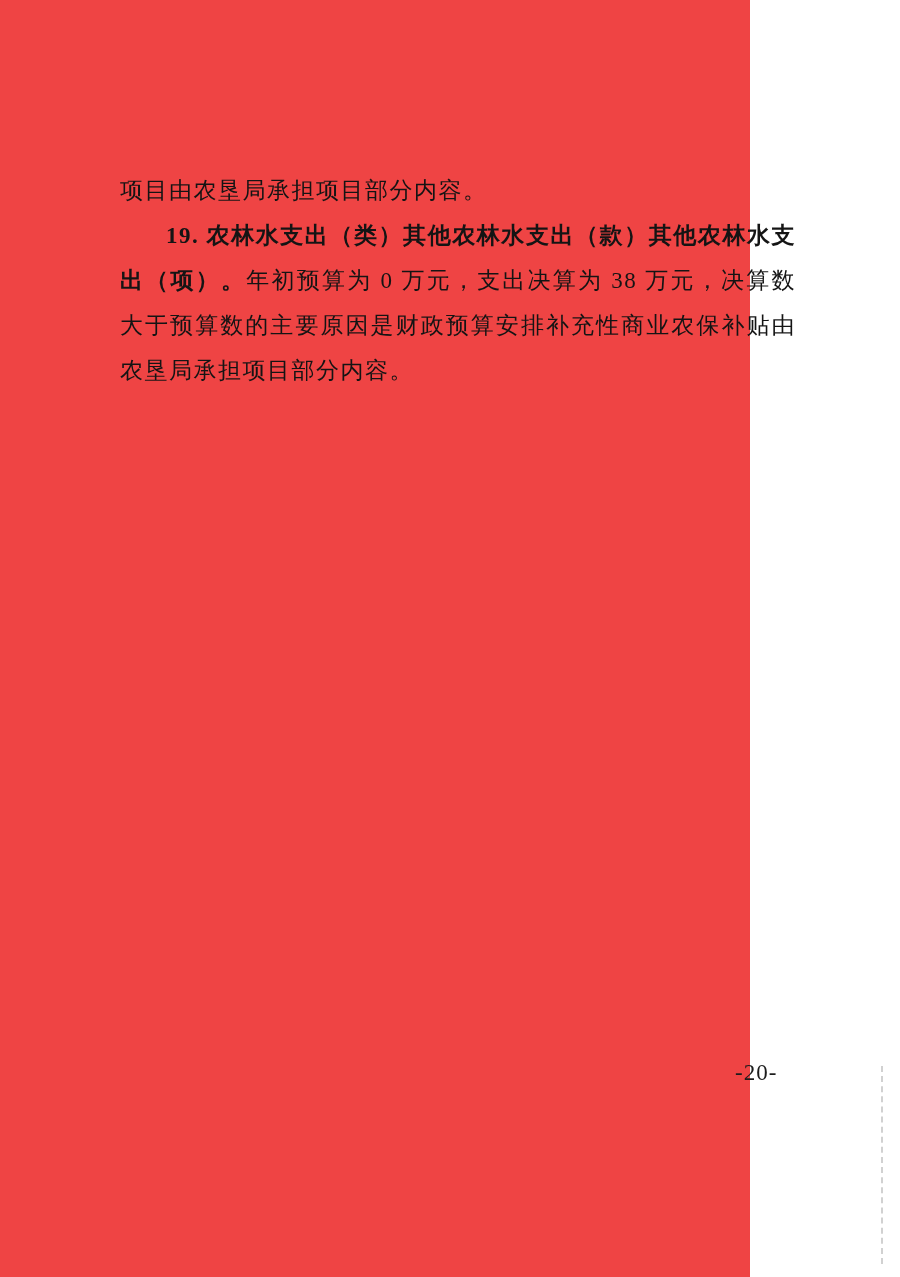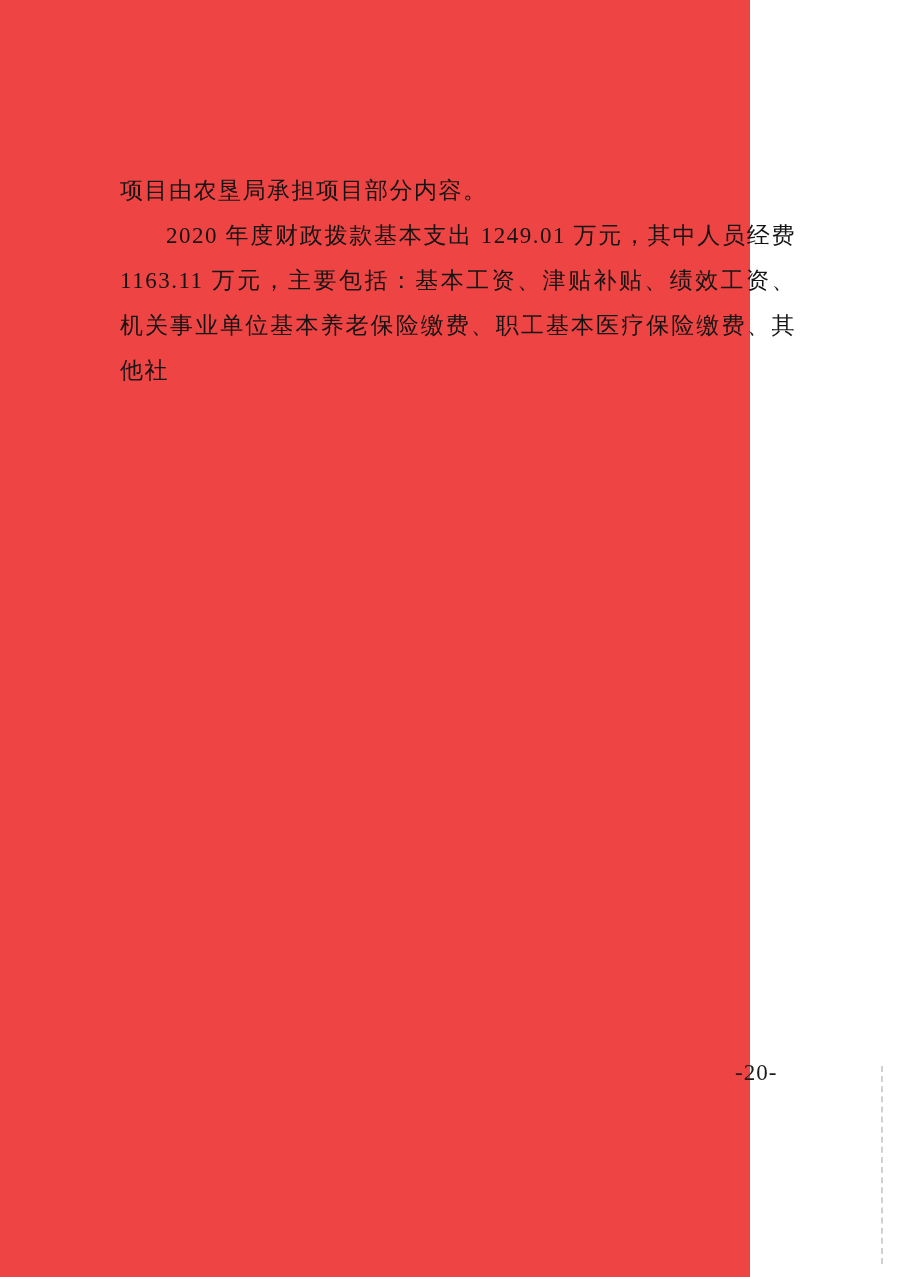--- a/index.html
+++ b/index.html
@@ -70,25 +70,25 @@
 <body>
 
 <div class="page">
 
   <div class="text-block">
 
     <p class="para"><span>项目由农垦局承担项目部分内容。</span></p>
 
 
 
+    <p class="para indent"><span class="lead">19. 农林水支出（类）其他农林水支出（款）其他农林水支出（项）。</span><span>年初预算为 0 万元，支出决算为 38 万元，决算数大于预算数的主要原因是财政预算安排补充性商业农保补贴由农垦局承担项目部分内容。</span></p>
 
 
 
 
-    <p class="para indent"><span>2020 年度财政拨款基本支出 1249.01 万元，其中人员经费 1163.11 万元，主要包括：基本工资、津贴补贴、绩效工资、机关事业单位基本养老保险缴费、职工基本医疗保险缴费、其他社</span></p>
 
   </div>
 
   <div class="page-number">-20-</div>
 
   <div class="scan-artifact"></div>
 
 </div>
 
 </body></html>

